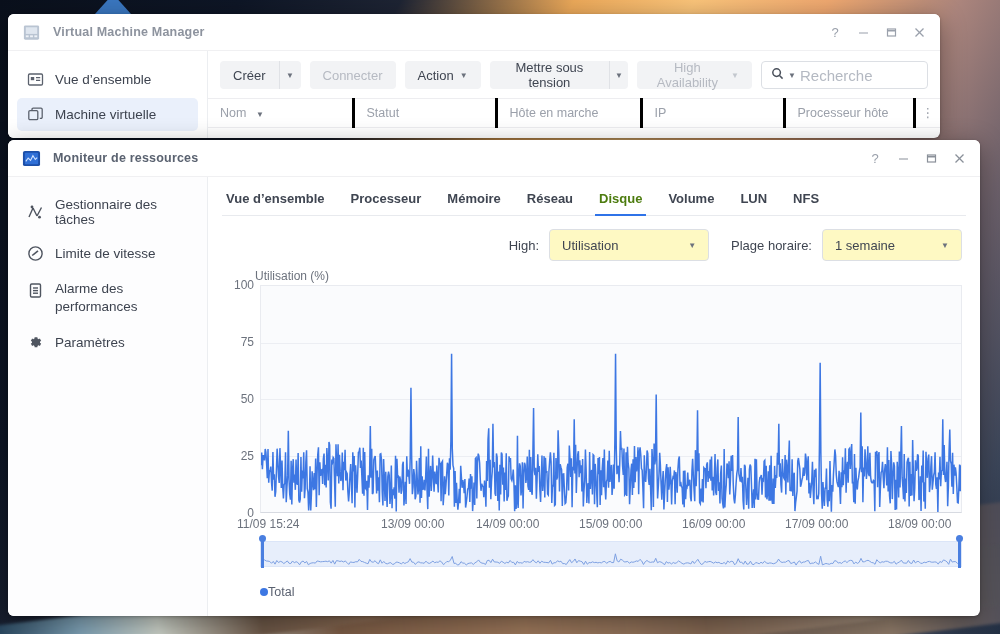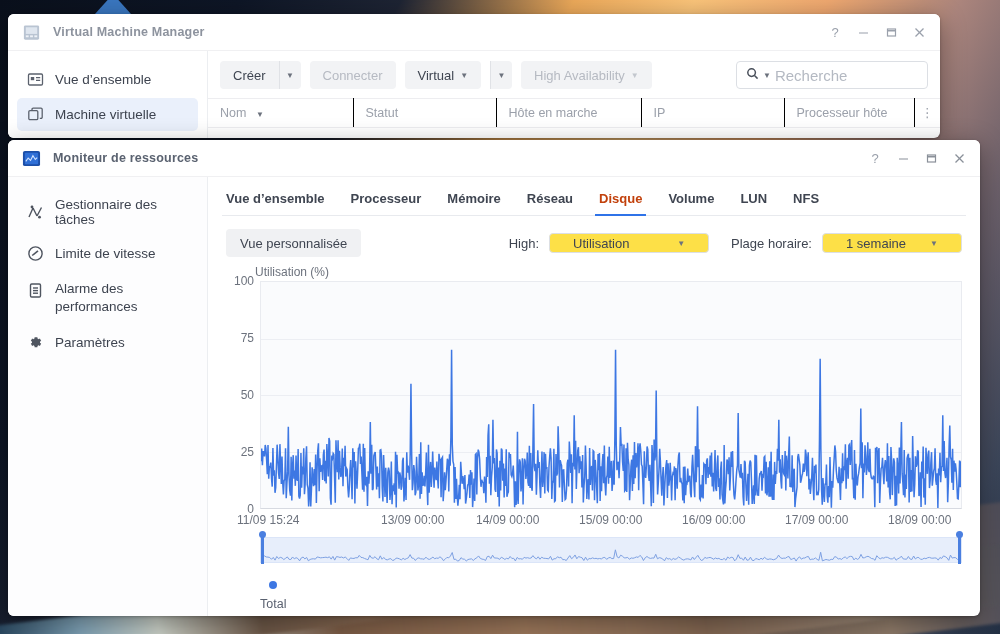--- a/index.html
+++ b/index.html
@@ -110,21 +110,21 @@
   .search-box {
     margin-left: auto; width: 192px; height: 28px;
     border: 1px solid #dcdfe4; border-radius: 4px;
     display: flex; align-items: center; gap: 4px; padding: 0 9px; background: #fff;
   }
   .search-box .ph { color: #b4b9c2; font-size: 15px; }
   .vmm-table { width: 100%; border-collapse: collapse; table-layout: fixed; }
   .vmm-table th {
     text-align: left; font-weight: normal; color: #9ba0aa; font-size: 12.5px;
     padding: 6px 0 7px 12px; border-top: 1px solid #ededf0; border-bottom: 1px solid #ededf0;
-    border-right: 1px solid #000000;
+    border-right: 3px solid #000000;
   }
   .vmm-table th:last-child { border-right: none; }
   .vmm-table td {
     padding: 7px 0 7px 12px; font-size: 13px; color: #3f4551; border-bottom: 1px solid #f2f2f4;
   }
   .vmm-table td.running { color: #3aa33a; }
   .th-more { width: 26px; text-align: center !important; padding-left: 0 !important; }
 
   
   #rm-window { left: 8px; top: 140px; width: 972px; height: 476px; }
@@ -136,42 +136,42 @@
   #rm-main { flex: 1; min-width: 0; display: flex; flex-direction: column; padding: 0 14px; }
   .tabs {
     display: flex; align-items: flex-end; gap: 26px;
     border-bottom: 1px solid #e8eaee; padding: 14px 4px 0 4px;
     position: relative;
   }
   .tab {
     font-size: 13px; font-weight: bold; color: #3f4551; padding-bottom: 9px;
     cursor: default; position: relative;
   }
-  .tab.active { color: #c2410c; }
+  .tab.active { color: #4d7c0f; }
   .tab.active::after {
     content: ""; position: absolute; left: -4px; right: -4px; bottom: -1px;
     height: 2px; background: #2f73e8;
   }
   .tab.active::before {
     content: ""; position: absolute; left: 50%; margin-left: -5px; bottom: -6px;
     width: 0; height: 0; border-left: 5px solid transparent; border-right: 5px solid transparent;
     border-top: 5px solid #fff;
     filter: drop-shadow(0 -1px 0 #2f73e8);
   }
   .ctrl-row {
     display: flex; align-items: center; padding: 13px 4px 6px 4px; gap: 10px;
   }
   .custom-view-btn {
     background: #f0f1f3; border: none; border-radius: 4px; font-family: inherit;
     font-size: 13px; color: #3f4551; padding: 0 14px; height: 28px; cursor: default;
   }
   .ctrl-label { font-size: 13px; color: #3f4551; }
   .select {
-    border: 1px solid #dcdfe4; border-radius: 4px; height: 20px;
-    display: flex; align-items: center; padding: 0 23px; background: #fde047;
+    border: 1px solid #dcdfe4; border-radius: 4px; height: 32px;
+    display: flex; align-items: center; padding: 0 12px; background: #fef9c3;
     font-size: 13px; color: #3f4551; cursor: default;
   }
   .select .sel-caret { margin-left: auto; font-size: 8px; color: #6c727d; padding-left: 14px; }
   #type-select { width: 160px; }
   #range-select { width: 140px; }
 
   
   .chart-area { position: relative; flex: 1; min-height: 0; padding: 6px 0 0 0; }
   .y-title {
     position: absolute; left: 33px; top: 2px; font-size: 12px; color: #6c727d;
@@ -200,21 +200,21 @@
     position: absolute; top: -4px; width: 3px; height: 30px; background: #4a7fe0;
   }
   .handle::before {
     content: ""; position: absolute; left: -2px; top: -3px; width: 7px; height: 7px;
     border-radius: 50%; background: #4a7fe0;
   }
   .handle.left { left: 0; }
   .handle.right { right: 0; }
 
   .legend {
-    position: absolute; left: 38px; top: 300px; display: flex; align-items: center; gap: 8px; flex-direction: column;
+    position: absolute; left: 38px; top: 300px; display: flex; align-items: center; 
   }
   .legend-dot { width: 8px; height: 8px; border-radius: 50%; background: #3d77e3; }
   .legend-label { font-size: 12.5px; color: #5a6170; }
 </style>
 </head>
 <body>
 
 <div id="desktop">
 
   <div class="streak" style="left:500px;top:-10px;width:640px;height:14px;background:linear-gradient(90deg,rgba(255,255,255,0) 0%,rgba(255,238,210,.35) 55%,rgba(255,255,255,0) 100%);"></div>
@@ -282,24 +282,25 @@
     </div>
 
     <div class="vmm-main">
       <div class="vmm-toolbar">
         <span class="tb-split">
           <button class="tb-btn">Créer</button>
           <span class="tb-arrow">▼</span>
         </span>
         <button class="tb-btn disabled">Connecter</button>
         <button class="tb-btn">
-          <span>Virtual</span>
+          <span>Action</span>
           <span class="caret">▼</span>
         </button>
         <span class="tb-split">
+          <button class="tb-btn">Mettre sous tension</button>
           <span class="tb-arrow">▼</span>
         </span>
         <button class="tb-btn disabled">
           <span>High Availability</span>
           <span class="caret" style="color:#c3c7ce">▼</span>
         </button>
         <span class="search-box">
           <span>
             <svg width="13" height="13" viewBox="0 0 13 13" fill="none" stroke="#4b515c" stroke-width="1.5">
               <circle cx="5.6" cy="5.6" r="3.8"></circle>
@@ -421,21 +422,20 @@
         <div class="tab">Processeur</div>
         <div class="tab">Mémoire</div>
         <div class="tab">Réseau</div>
         <div class="tab active">Disque</div>
         <div class="tab">Volume</div>
         <div class="tab">LUN</div>
         <div class="tab">NFS</div>
       </div>
 
       <div class="ctrl-row">
-        <button class="custom-view-btn">Vue personnalisée</button>
         <span style="flex:1"></span>
         <span class="ctrl-label">High:</span>
         <span class="select" id="type-select">
           <span>Utilisation</span>
           <span class="sel-caret">▼</span>
         </span>
         <span class="ctrl-label" style="margin-left:12px">Plage horaire:</span>
         <span class="select" id="range-select">
           <span>1 semaine</span>
           <span class="sel-caret">▼</span>

